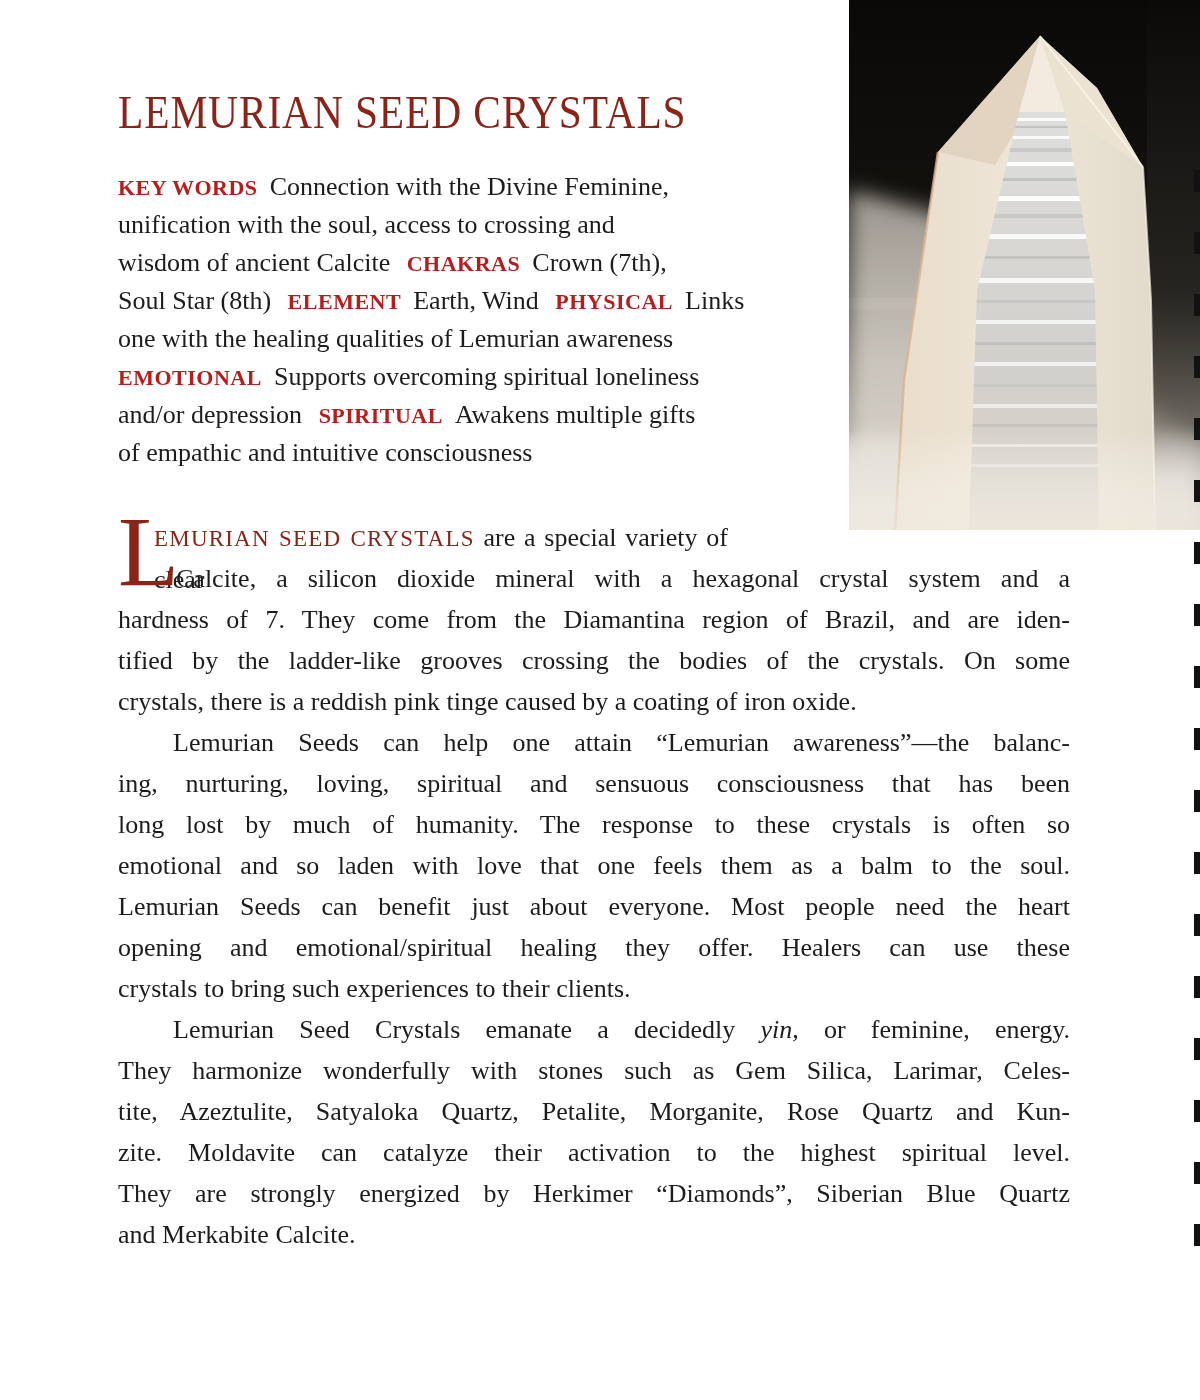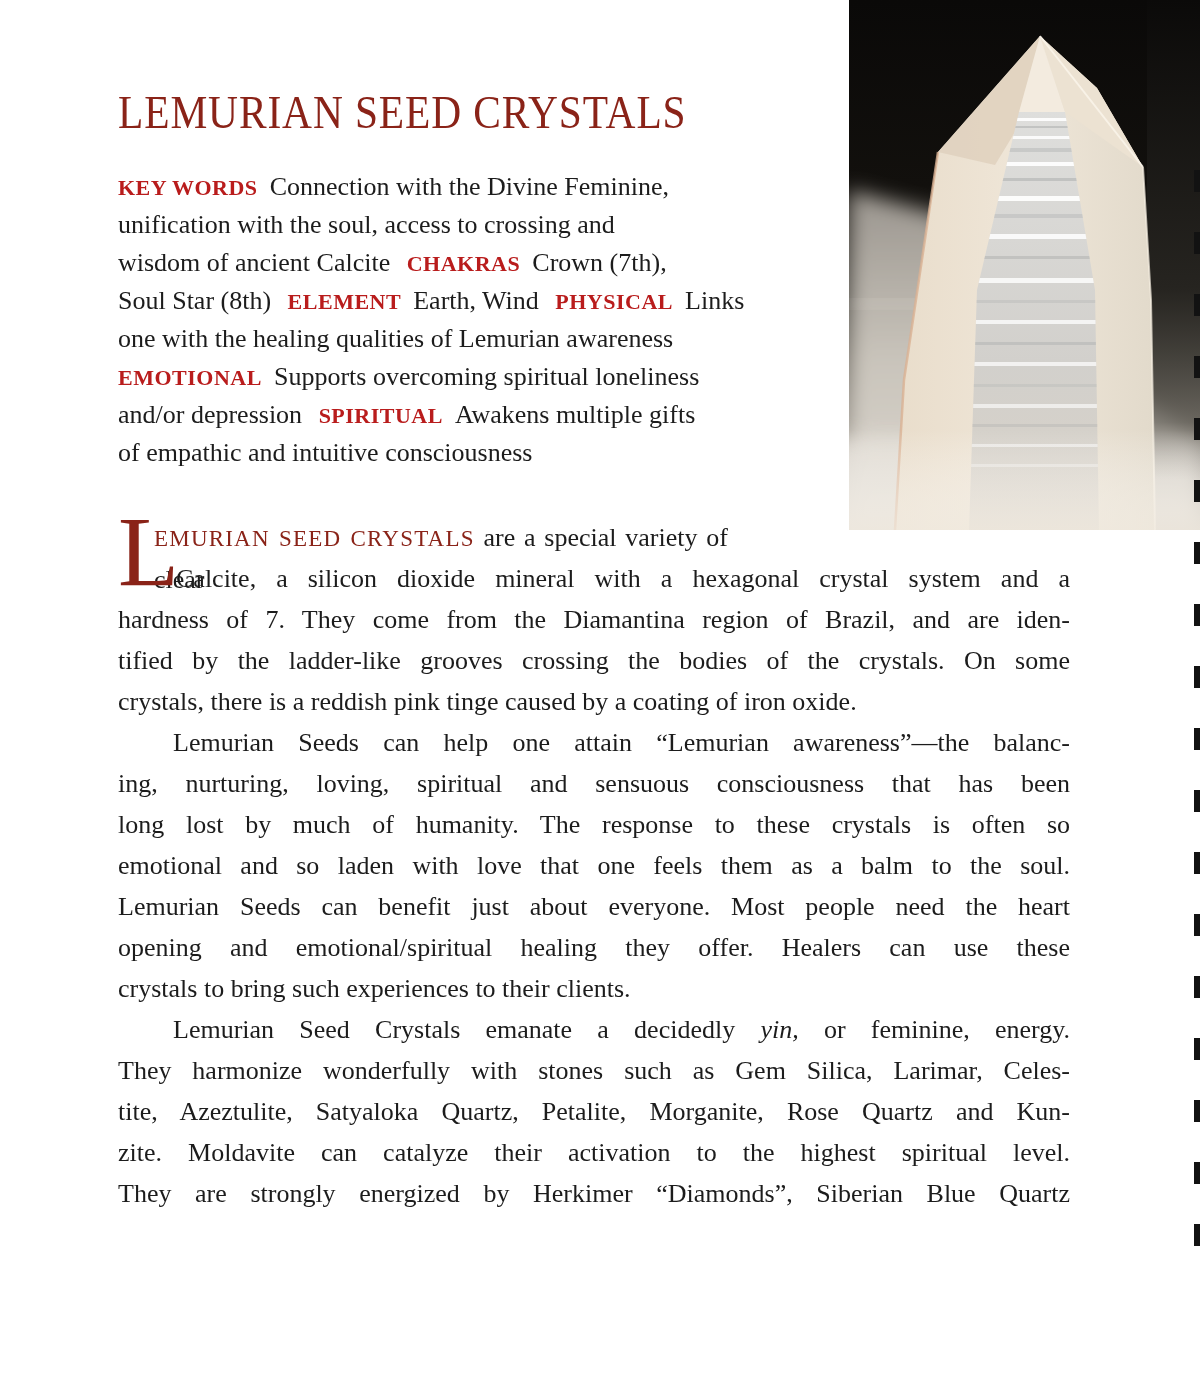--- a/index.html
+++ b/index.html
@@ -160,20 +160,21 @@
           <div class="bline j"><span class="seg-plain">Lemurian Seeds can benefit just about everyone. Most people need the heart</span></div>
           <div class="bline j"><span class="seg-plain">opening and emotional/spiritual healing they offer. Healers can use these</span></div>
           <div class="bline"><span class="seg-plain">crystals to bring such experiences to their clients.</span></div>
         </div>
         <div class="para">
           <div class="bline j indent"><span class="seg-plain">Lemurian Seed Crystals emanate a decidedly </span><span class="seg-italic">yin,</span><span class="seg-plain"> or feminine, energy.</span></div>
           <div class="bline j"><span class="seg-plain">They harmonize wonderfully with stones such as Gem Silica, Larimar, Celes-</span></div>
           <div class="bline j"><span class="seg-plain">tite, Azeztulite, Satyaloka Quartz, Petalite, Morganite, Rose Quartz and Kun-</span></div>
           <div class="bline j"><span class="seg-plain">zite. Moldavite can catalyze their activation to the highest spiritual level.</span></div>
           <div class="bline j"><span class="seg-plain">They are strongly energized by Herkimer “Diamonds”, Siberian Blue Quartz</span></div>
+          <div class="bline"><span class="seg-plain">and Merkabite Calcite.</span></div>
         </div>
       </div>
   </div>
 
   <div class="folio">183</div>
 
   <div id="artifact-layer">
       <div class="bdash" style="left: 8px;"></div>
       <div class="bdash" style="left: 81.5px;"></div>
       <div class="bdash" style="left: 155px;"></div>

